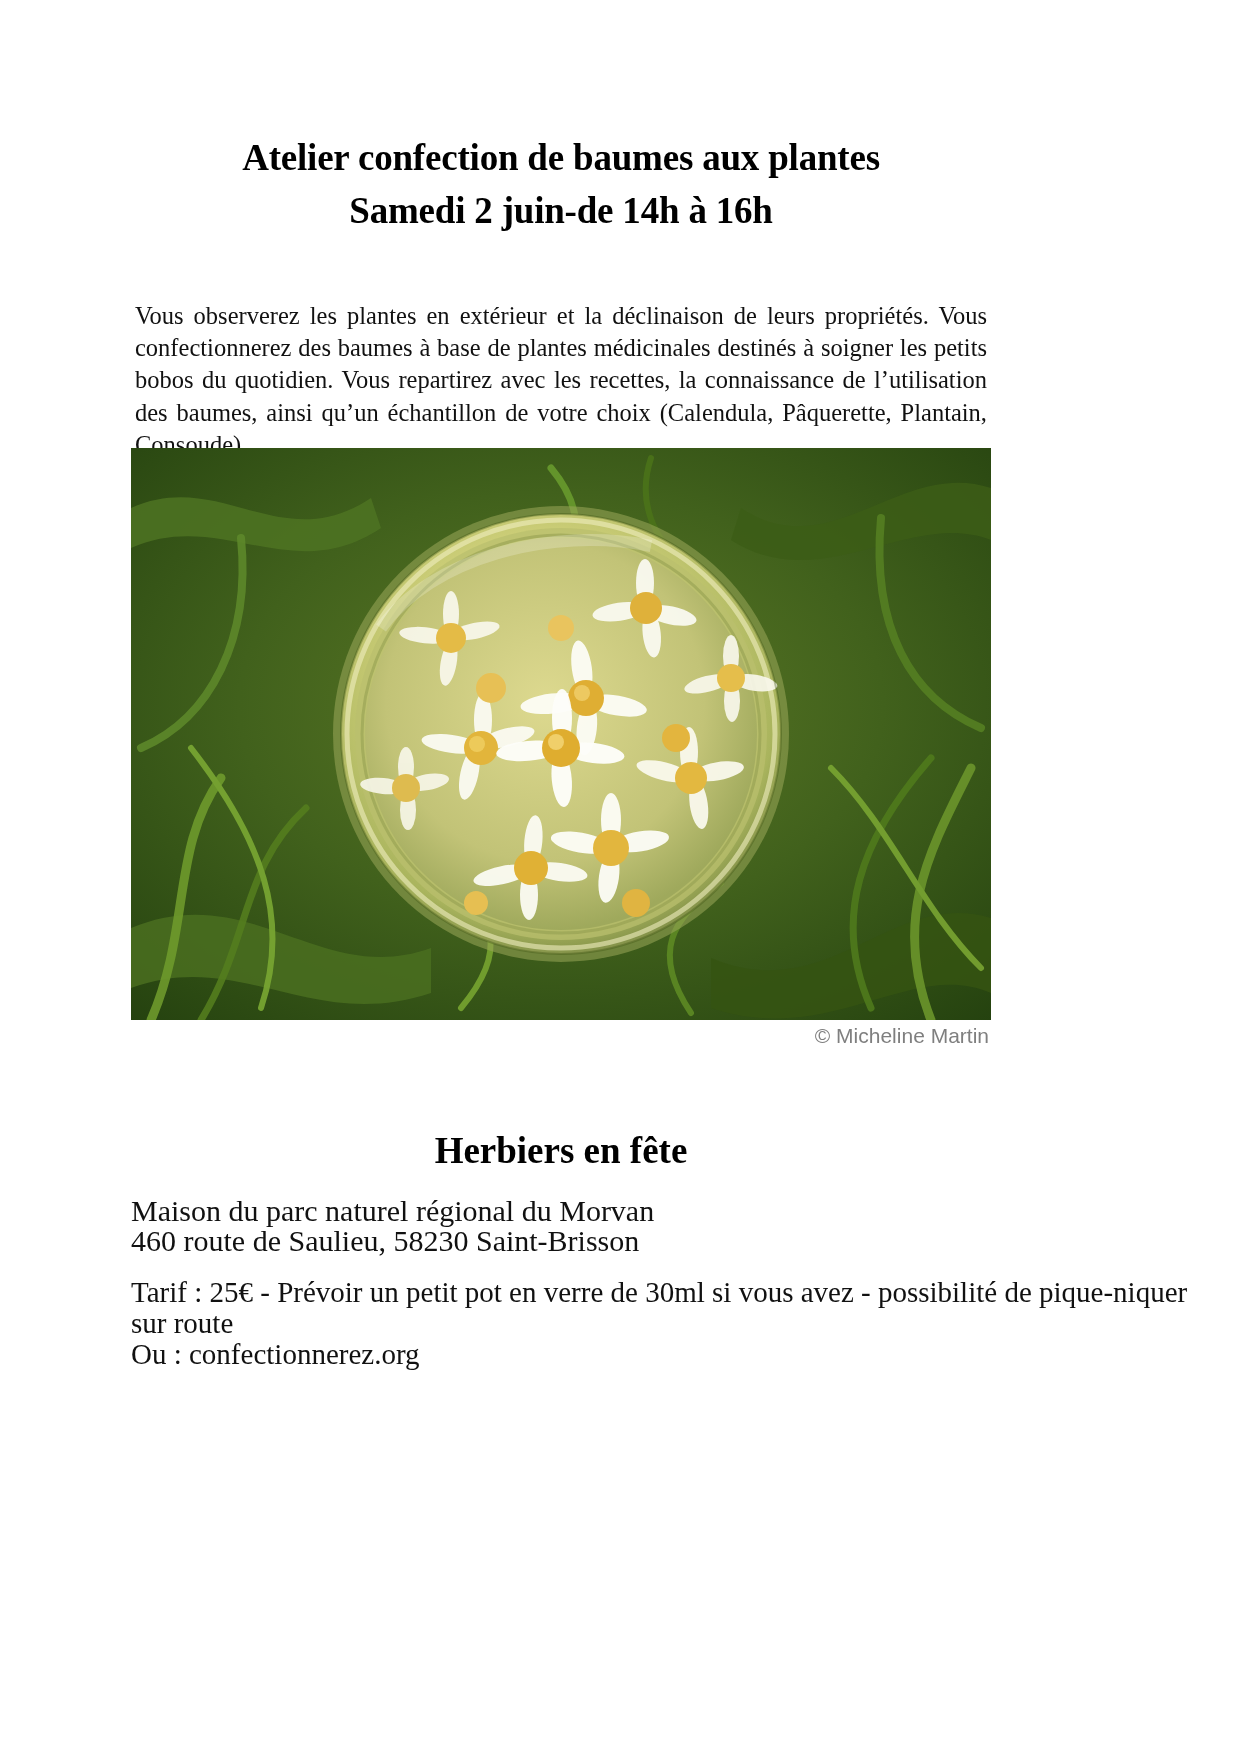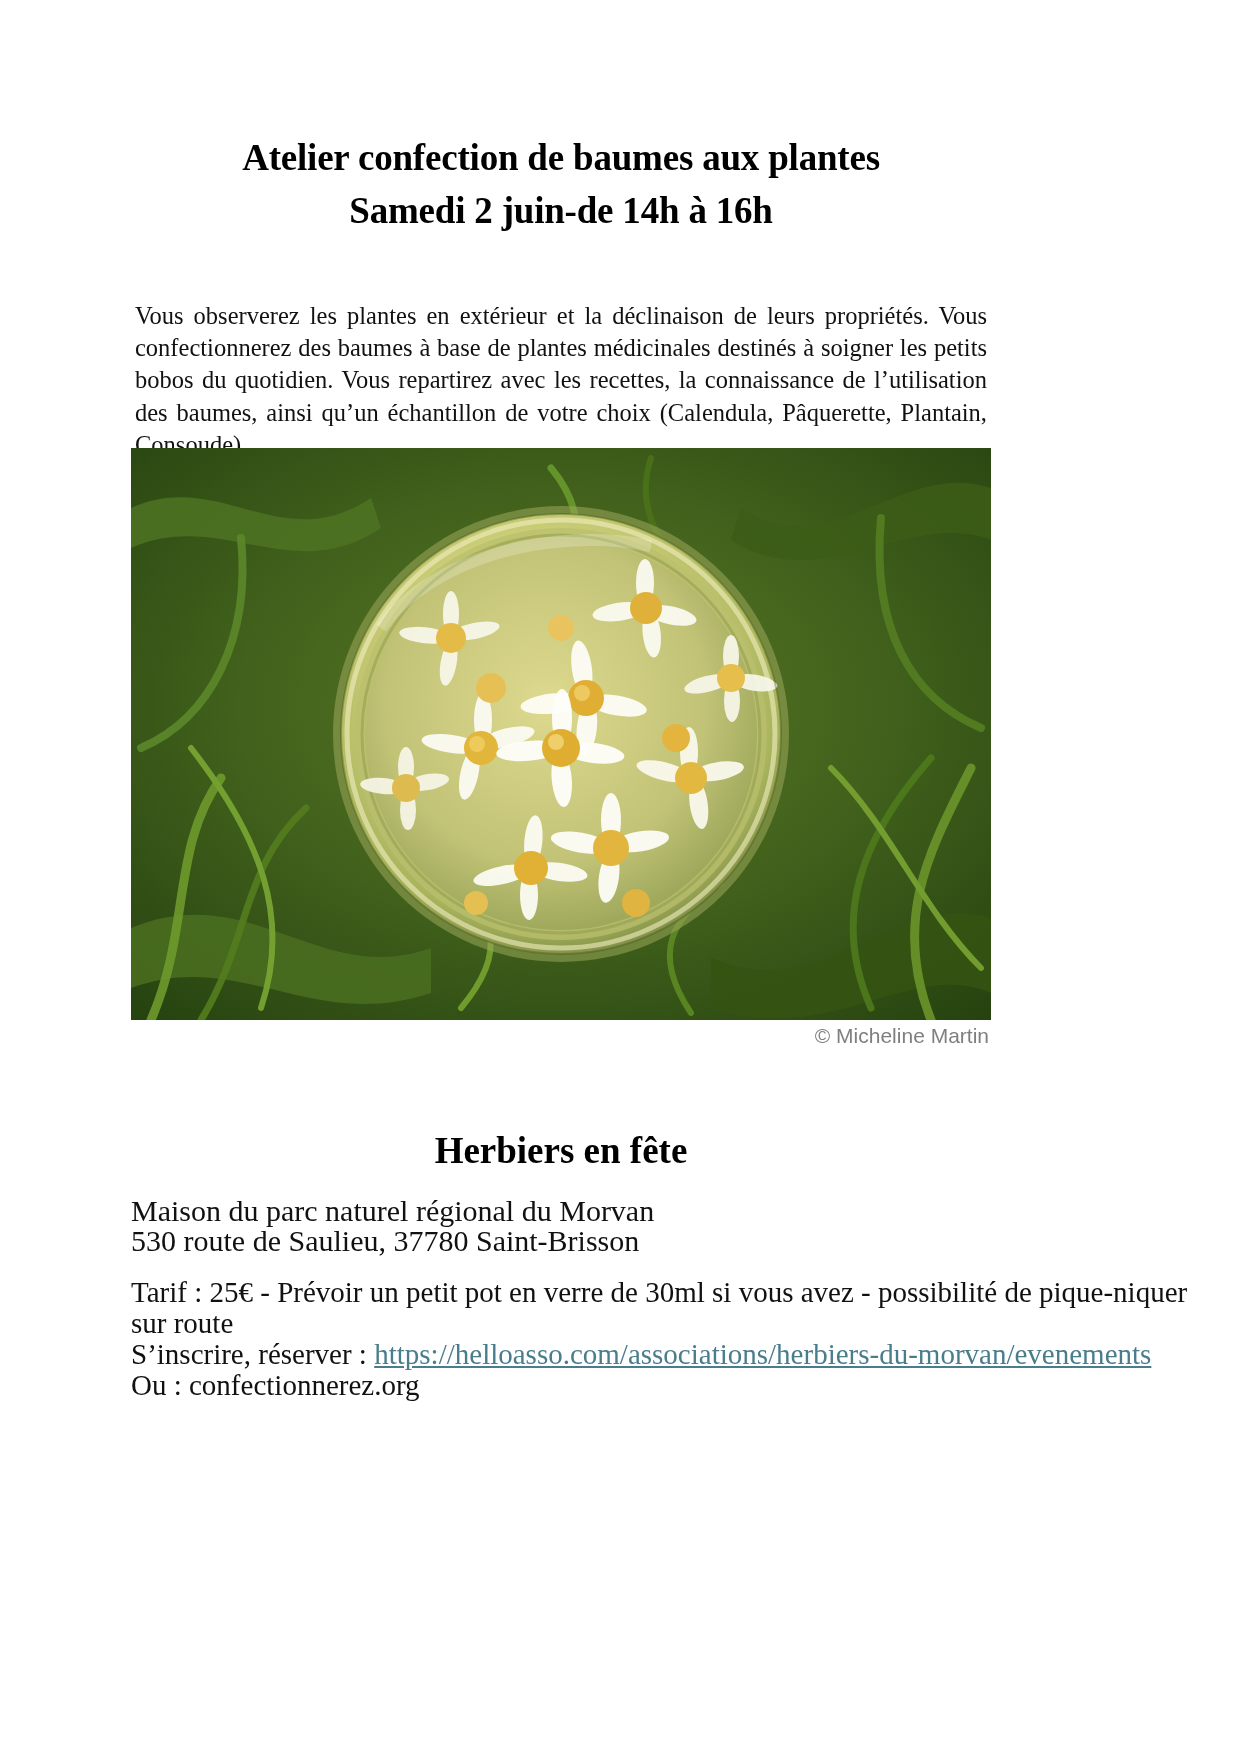--- a/index.html
+++ b/index.html
@@ -322,28 +322,25 @@
         </svg>
       </div>
     </div>
 
     <div class="credit">© Micheline Martin</div>
 
     <div class="section-heading">Herbiers en fête</div>
 
     <div class="venue">
       <div>Maison du parc naturel régional du Morvan</div>
-      <div>530 route de Saulieu, 37780 Saint-Brisson</div>
+      <div>460 route de Saulieu, 58230 Saint-Brisson</div>
     </div>
 
     <div class="practical">
       <div>Tarif : 25€ - Prévoir un petit pot en verre de 30ml si vous avez - possibilité de pique-niquer</div>
       <div>sur route</div>
       <div>
-        <span>S’inscrire, réserver : </span><span class="link">https://helloasso.com/associations/herbiers-du-morvan/evenements</span>
-      </div>
-      <div>
         <span>Ou : </span><span>confectionnerez.org</span>
       </div>
     </div>
 
   </div>
 </div>
 
 </body></html>

